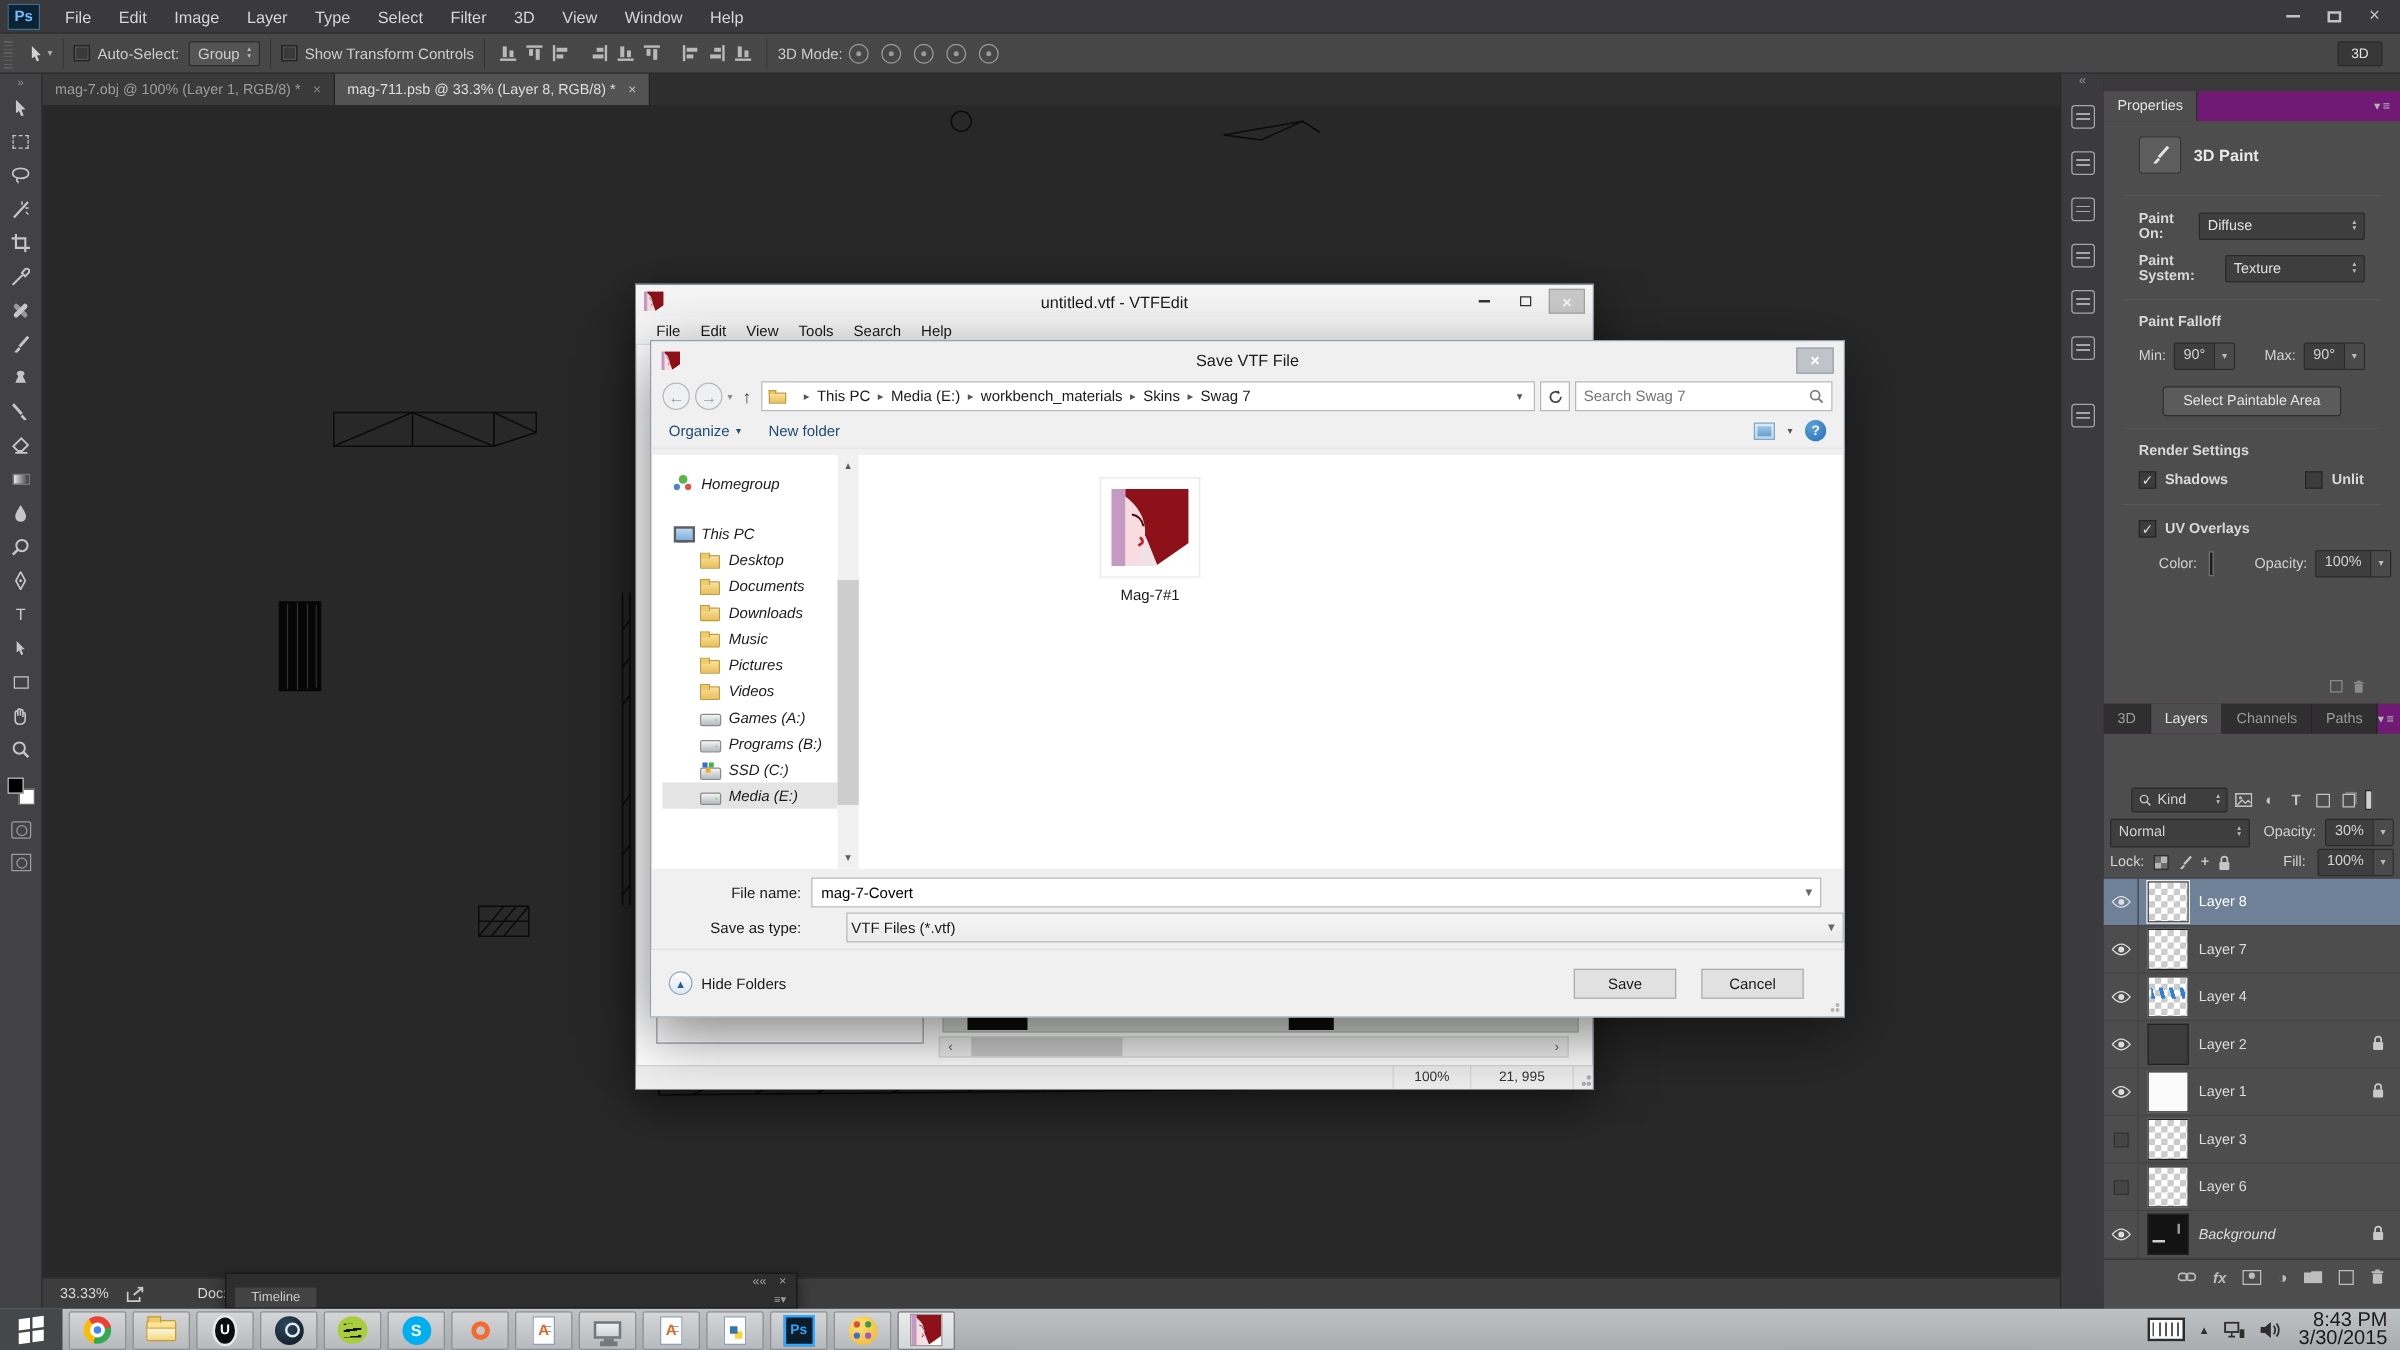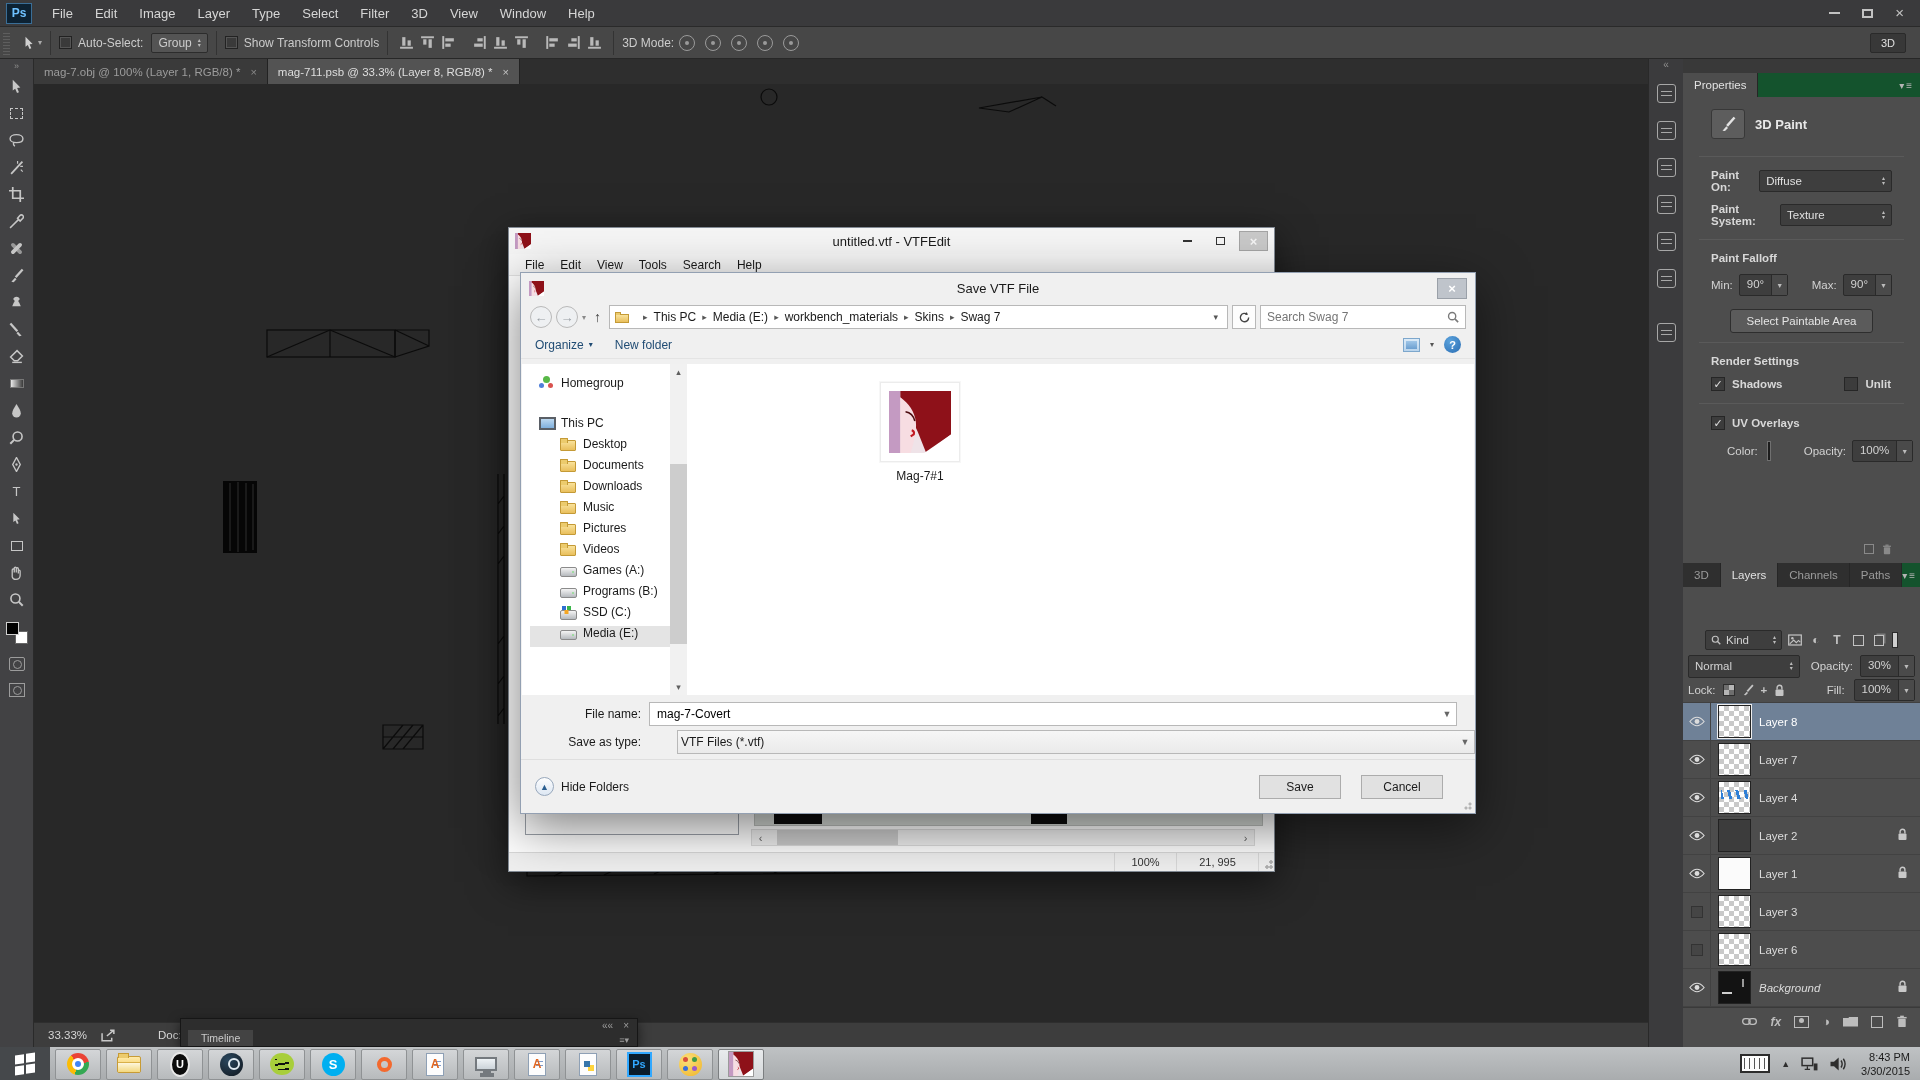--- a/index.html
+++ b/index.html
@@ -56,21 +56,21 @@
 
   .dockstrip{position:absolute;left:1648px;top:59px;width:35px;height:988px;background:#3b3b3d;border-left:1px solid #292929;
     display:flex;flex-direction:column;align-items:center;color:#b0b0b0;}
   .dock-head{font-size:10px;color:#8d8d8d;height:16px;}
   .dock-ic{width:19px;height:19px;border:1.5px solid #a7a7a7;border-radius:3px;margin:9px 0;position:relative;}
   .dock-ic::after{content:"";position:absolute;left:3px;top:4px;right:3px;height:7px;
     background:repeating-linear-gradient(0deg,#a7a7a7 0 1.5px,transparent 1.5px 4px);}
 
   
   .panels{position:absolute;left:1683px;top:59px;width:237px;height:988px;background:#393939;color:#d2d2d2;font-size:11.5px;}
-  .ptabs{height:24px;background:#14532d;display:flex;align-items:stretch;}
+  .ptabs{height:24px;background:#701a75;display:flex;align-items:stretch;}
   .ptab{padding:0 11px;display:flex;align-items:center;color:#9b9b9b;background:#2f2f2f;border-right:1px solid #262626;}
   .ptab.active{background:#4d4d4d;color:#e2e2e2;}
   .pmenu{margin-left:auto;display:flex;align-items:center;gap:2px;color:#b5b5b5;padding-right:8px;font-size:10px;}
   .pbody{background:#4d4d4d;}
   .props{position:absolute;left:0;top:14px;width:237px;}
   .props .pbody{height:466px;padding:8px 28px;display:flex;flex-direction:column;}
   .prop-head{display:flex;align-items:center;gap:10px;padding:4px 0 10px;}
   .brushbox{width:34px;height:30px;background:#5d5d5d;border:1px solid #383838;border-radius:3px;
     display:flex;align-items:center;justify-content:center;color:#e3e3e3;}
   .prop-title{font-weight:bold;font-size:13px;color:#e8e8e8;}
@@ -197,21 +197,21 @@
   .tool-row{height:27px;display:flex;align-items:center;padding:0 14px;gap:22px;color:#1f4b73;}
   .org{display:flex;align-items:center;gap:5px;}
   .tr-right{margin-left:auto;display:flex;align-items:center;gap:10px;}
   .viewic{width:17px;height:14px;border:1px solid #7da7cc;background:linear-gradient(#dcebf8,#b9d4ec);position:relative;}
   .viewic::after{content:"";position:absolute;inset:2px;background:linear-gradient(#9fc6e8,#6b9fd0);}
   .helpic{width:17px;height:17px;border-radius:50%;background:radial-gradient(circle at 35% 30%,#5aa2dc,#2a6db3);
     color:#fff;font-weight:bold;font-size:11px;display:flex;align-items:center;justify-content:center;}
   .dlg-sep{height:1px;background:#e4e4e4;}
   .dlg-body{position:absolute;left:1px;right:1px;top:91px;height:331px;background:#fff;display:flex;}
   .nav{width:148px;padding:12px 0 0 8px;flex:none;}
-  .navitem{height:21px;display:flex;padding-left:8px;}
+  .navitem{height:21px;display:flex;align-items:center;padding-left:8px;font-style:italic;}
   .navitem.child{padding-left:30px;}
   .navitem.selected{background:#e4e4e4;}
   .navitem.homegroup{margin-bottom:19px;}
   .ic{width:17px;height:14px;position:relative;margin-right:6px;flex:none;}
   .navitem.folder .ic::before{content:"";position:absolute;left:0;top:3px;width:14px;height:9px;
     background:linear-gradient(#f9e29b,#e9bf5c);border:1px solid #c49a36;border-radius:1px;}
   .navitem.folder .ic::after{content:"";position:absolute;left:0;top:1px;width:6px;height:4px;
     background:#eccb6d;border:1px solid #c49a36;border-bottom:none;border-radius:1px 1px 0 0;}
   .navitem.drive .ic::before{content:"";position:absolute;left:0;top:4px;width:15px;height:8px;
     background:linear-gradient(#f4f4f4,#b6babe);border:1px solid #8b8b8b;border-radius:2px;}
@@ -297,21 +297,21 @@
     background:#d94f3d;box-shadow:9px 0 0 #3f9b49,0 9px 0 #3a6fd8,9px 9px 0 #9c59c9;}
   .aface{display:none;}
   .app.vtfedit{background:linear-gradient(#e9ebed,#d4d7d9);border-color:#7b7e80;}
   .app.vtfedit .aface{display:block;width:26px;height:26px;border:1px solid #9a9a9a;}
   .tray{margin-left:auto;display:flex;align-items:center;gap:11px;padding-right:10px;color:#222;}
   .kbic{width:30px;height:19px;background:#fdfdfd;border:2px solid #2c2c2c;position:relative;}
   .kbic::after{content:"";position:absolute;inset:2px;
     background:repeating-linear-gradient(90deg,#2c2c2c 0 1.5px,transparent 1.5px 5px);opacity:.8;}
   .tray-up{font-size:9px;color:#2e2e2e;}
   .tray svg{width:17px;height:14px;color:#2e2e2e;}
-  .clock{font-size:11px;line-height:14px;text-align:right;color:#1b1b1b;padding-left:4px;}
+  .clock{font-size:16px;line-height:14px;text-align:right;color:#1b1b1b;padding-left:4px;}
 </style>
 </head>
 <body>
 
 <svg width="0" height="0" style="position:absolute">
     <defs>
   <symbol id="s-eye" viewBox="0 0 18 12">
         <path d="M1 6 Q9 -3.5 17 6 Q9 15.5 1 6Z" fill="none" stroke="currentColor" stroke-width="1.3"></path>
         <circle cx="9" cy="6" r="2.7" fill="currentColor"></circle>
       </symbol>

